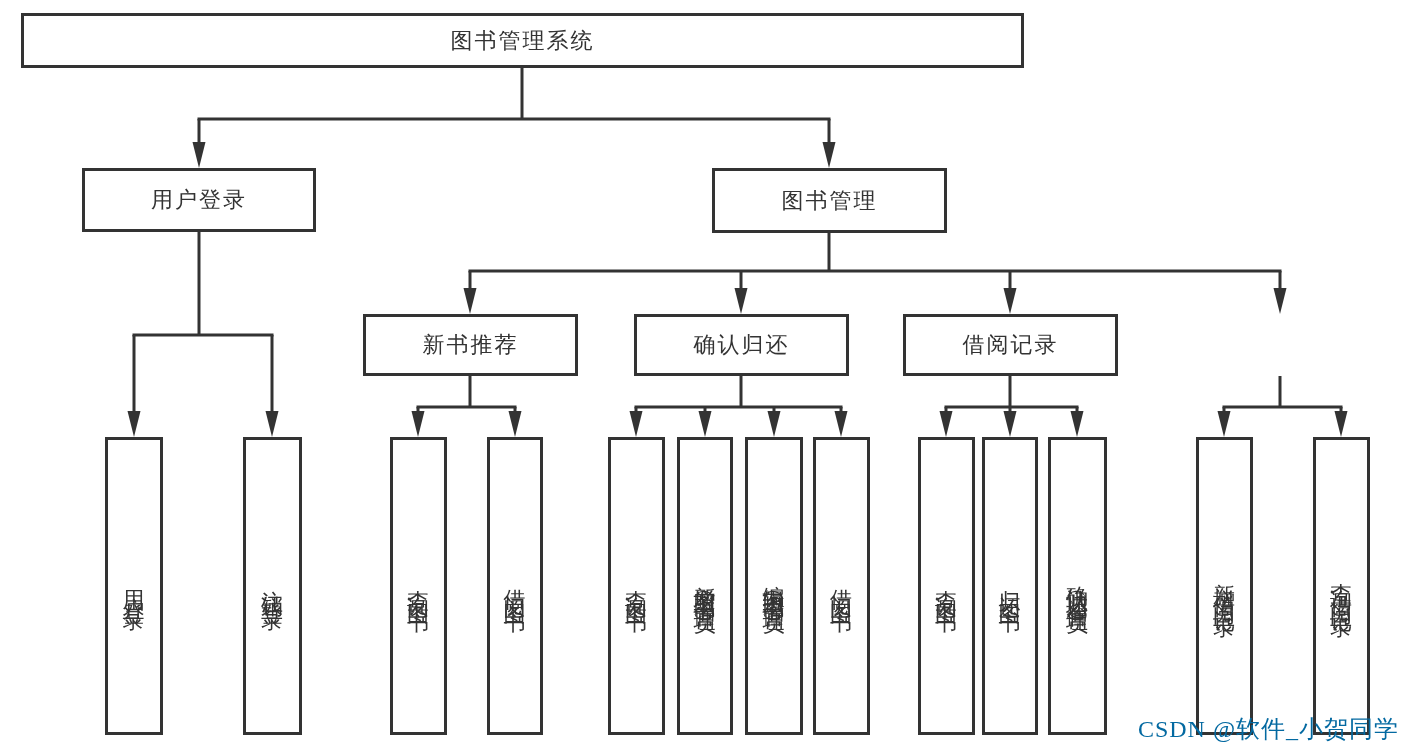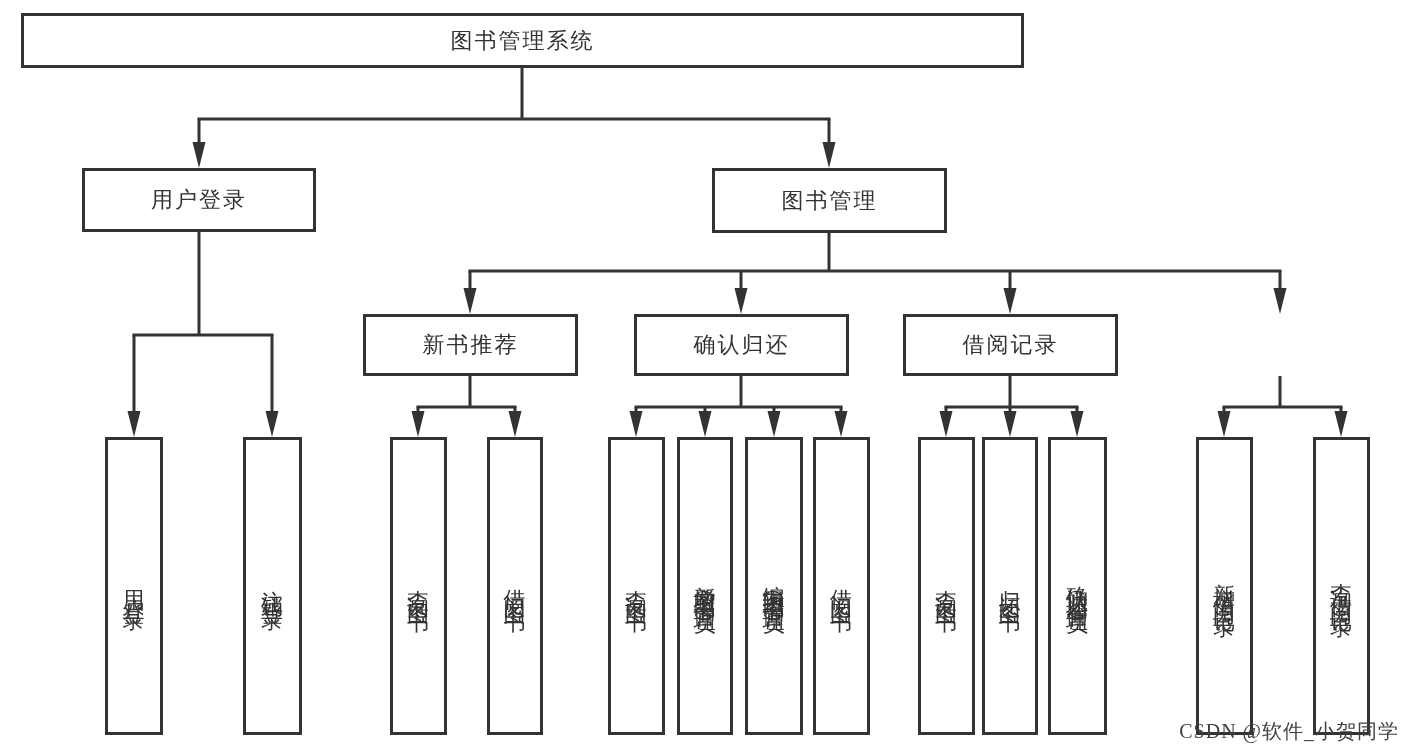--- a/index.html
+++ b/index.html
@@ -27,21 +27,21 @@
   .vlong{letter-spacing:4px;}
   .lf1{left:105px;width:58px;} .lf2{left:243px;width:59px;}
   .lf3{left:390px;width:57px;} .lf4{left:487px;width:56px;}
   .lf5{left:608px;width:57px;} .lf6{left:677px;width:56px;}
   .lf7{left:745px;width:58px;} .lf8{left:813px;width:57px;}
   .lf9{left:918px;width:57px;} .lf10{left:982px;width:56px;}
   .lf11{left:1048px;width:59px;} .lf12{left:1196px;width:57px;}
   .lf13{left:1313px;width:57px;}
   .watermark{
     position:absolute;right:6px;bottom:2px;z-index:5;
-    font-size:20px;letter-spacing:1px;color:#404040;white-space:nowrap;
+    font-size:24px;letter-spacing:1px;color:#0369a1;white-space:nowrap;
   }
 </style>
 </head>
 <body>
 
 <div class="canvas">
   <svg id="connector-svg" viewBox="0 0 1405 747">
       <line x1="522" y1="68" x2="522" y2="119" stroke="#333333" stroke-width="3"></line>
       <line x1="197.5" y1="119" x2="830.5" y2="119" stroke="#333333" stroke-width="3"></line>
       <line x1="199" y1="232" x2="199" y2="335" stroke="#333333" stroke-width="3"></line>

